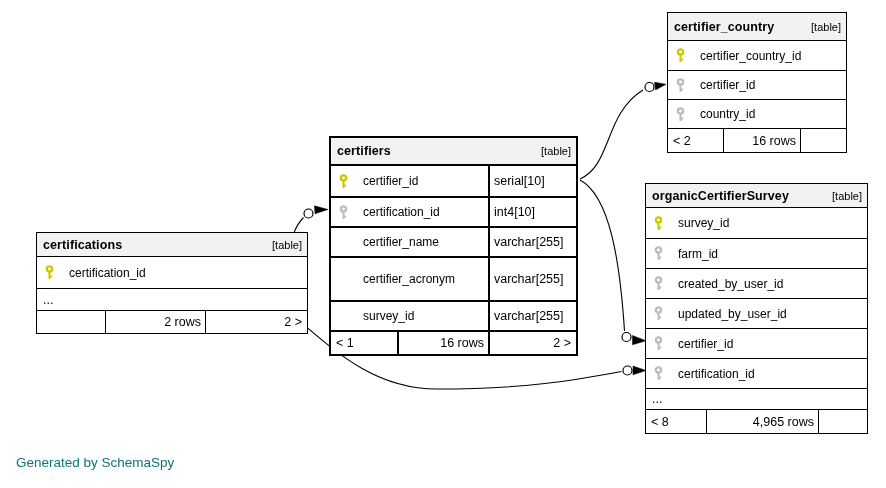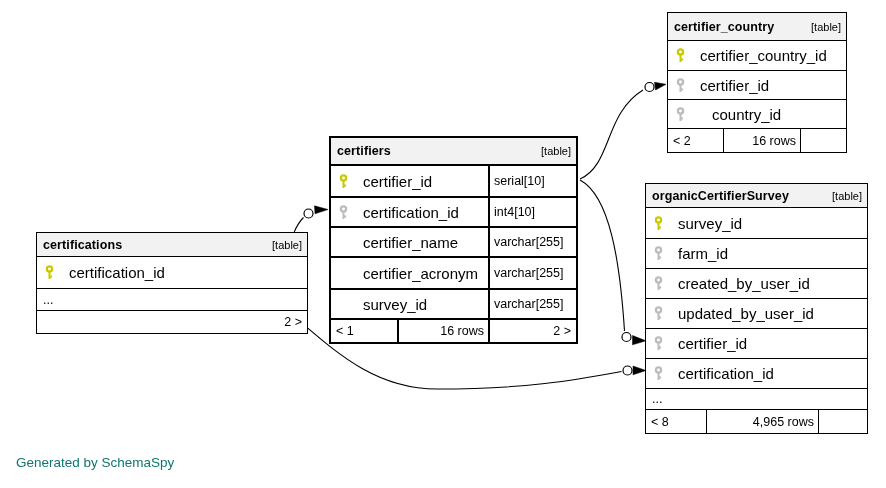--- a/index.html
+++ b/index.html
@@ -26,21 +26,21 @@
     display:flex;align-items:center;justify-content:space-between;
     padding:0 5px 0 6px;
     box-sizing:border-box;
     border-bottom-style:solid;border-bottom-color:#000;
   }
   .tname{font-weight:bold;font-size:12.5px;letter-spacing:0.1px;}
   .ttag{font-size:11px;}
   .row{display:flex;align-items:center;box-sizing:border-box;}
   .row.bt,.ftr{border-top-style:solid;border-top-color:#000;}
   .keyslot{width:32px;box-sizing:border-box;padding-left:7px;display:flex;align-items:center;flex:0 0 32px;}
-  .colname{font-size:15px;white-space:nowrap;}
+  .colname{font-size:12px;white-space:nowrap;}
   .cellA{display:flex;align-items:center;height:100%;box-sizing:border-box;
          border-right-style:solid;border-right-color:#000;}
   .cellB{font-size:12.5px;padding-left:4px;white-space:nowrap;}
   .ellrow{display:flex;align-items:center;padding-left:6px;font-size:12.5px;box-sizing:border-box;}
   .ftr{display:flex;box-sizing:border-box;}
   .fcell{display:flex;align-items:center;font-size:12.5px;box-sizing:border-box;white-space:nowrap;}
   .fcell.fleft{padding-left:5px;justify-content:flex-start;}
   .fcell.fmid{justify-content:flex-end;padding-right:4px;
               border-left-style:solid;border-right-style:solid;border-color:#000;}
   .fcell.fright{justify-content:flex-end;padding-right:5px;flex:1;}
@@ -88,20 +88,21 @@
             <svg width="11" height="15" viewBox="0 0 11 15" aria-hidden="true">
               <circle cx="5.5" cy="4" r="2.6" fill="none" stroke="#c9c900" stroke-width="2.3"></circle>
               <path d="M5.5 6.6 L5.5 14 M5.5 11.6 L8.1 11.6" fill="none" stroke="#c9c900" stroke-width="2"></path>
             </svg>
           </span>
           <span class="colname">certification_id</span>
         </div>
         <div class="ellrow" style="height: 22px; border-top: 1px solid rgb(0, 0, 0);">...</div>
         <div class="ftr" style="height: 23px; border-top-width: 1px;">
           <span class="fcell fleft" style="width: 68px; flex: 0 0 68px;"></span>
+          <span class="fcell fmid" style="width: 101px; flex: 0 0 101px; border-left-width: 1px; border-right-width: 1px;">2 rows</span>
           <span class="fcell fright">2 &gt;</span>
         </div>
       </div>
       <div class="tbl" style="left: 329px; top: 136px; width: 249px; border-width: 2px;">
         <div class="hdr" style="height: 28px; border-bottom-width: 2px; background: rgb(242, 242, 242);">
           <span class="tname">certifiers</span>
           <span class="ttag">[table]</span>
         </div>
         <div class="row" style="height: 30px; border-top-width: 0px;">
           <span class="cellA" style="width: 159px; flex: 0 0 159px; border-right-width: 2px;">
@@ -127,21 +128,21 @@
           </span>
           <span class="cellB">int4[10]</span>
         </div>
         <div class="row bt" style="height: 30px; border-top-width: 2px;">
           <span class="cellA" style="width: 159px; flex: 0 0 159px; border-right-width: 2px;">
             <span class="keyslot"></span>
             <span class="colname">certifier_name</span>
           </span>
           <span class="cellB">varchar[255]</span>
         </div>
-        <div class="row bt" style="height: 32px; border-top-width: 2px;">
+        <div class="row bt" style="height: 44px; border-top-width: 2px;">
           <span class="cellA" style="width: 159px; flex: 0 0 159px; border-right-width: 2px;">
             <span class="keyslot"></span>
             <span class="colname">certifier_acronym</span>
           </span>
           <span class="cellB">varchar[255]</span>
         </div>
         <div class="row bt" style="height: 30px; border-top-width: 2px;">
           <span class="cellA" style="width: 159px; flex: 0 0 159px; border-right-width: 2px;">
             <span class="keyslot"></span>
             <span class="colname">survey_id</span>
@@ -170,21 +171,21 @@
         </div>
         <div class="row bt" style="height: 29px; border-top-width: 1px;">
           <span class="keyslot">
             <svg width="11" height="15" viewBox="0 0 11 15" aria-hidden="true">
               <circle cx="5.5" cy="4" r="2.6" fill="none" stroke="#bcbcbc" stroke-width="2.3"></circle>
               <path d="M5.5 6.6 L5.5 14 M5.5 11.6 L8.1 11.6" fill="none" stroke="#bcbcbc" stroke-width="2"></path>
             </svg>
           </span>
           <span class="colname">certifier_id</span>
         </div>
-        <div class="row bt" style="height: 29px; border-top-width: 1px; gap: 12px;">
+        <div class="row bt" style="height: 29px; border-top-width: 1px;">
           <span class="keyslot">
             <svg width="11" height="15" viewBox="0 0 11 15" aria-hidden="true">
               <circle cx="5.5" cy="4" r="2.6" fill="none" stroke="#bcbcbc" stroke-width="2.3"></circle>
               <path d="M5.5 6.6 L5.5 14 M5.5 11.6 L8.1 11.6" fill="none" stroke="#bcbcbc" stroke-width="2"></path>
             </svg>
           </span>
           <span class="colname">country_id</span>
         </div>
         <div class="ftr" style="height: 24px; border-top-width: 1px;">
           <span class="fcell fleft" style="width: 55px; flex: 0 0 55px;">&lt; 2</span>

